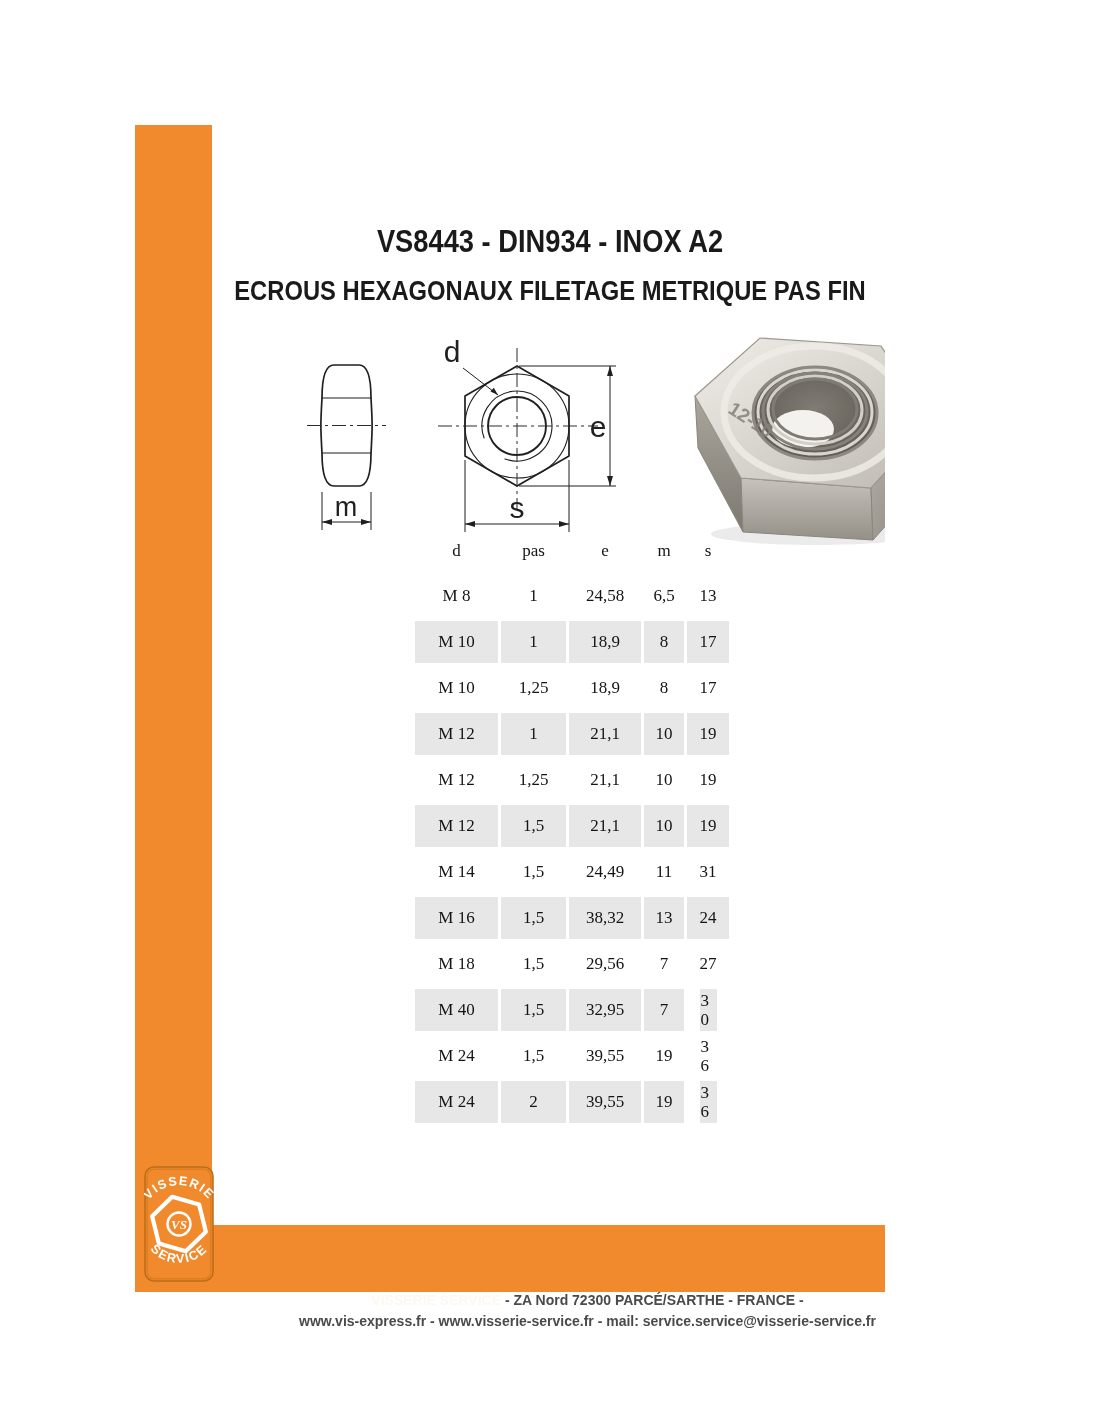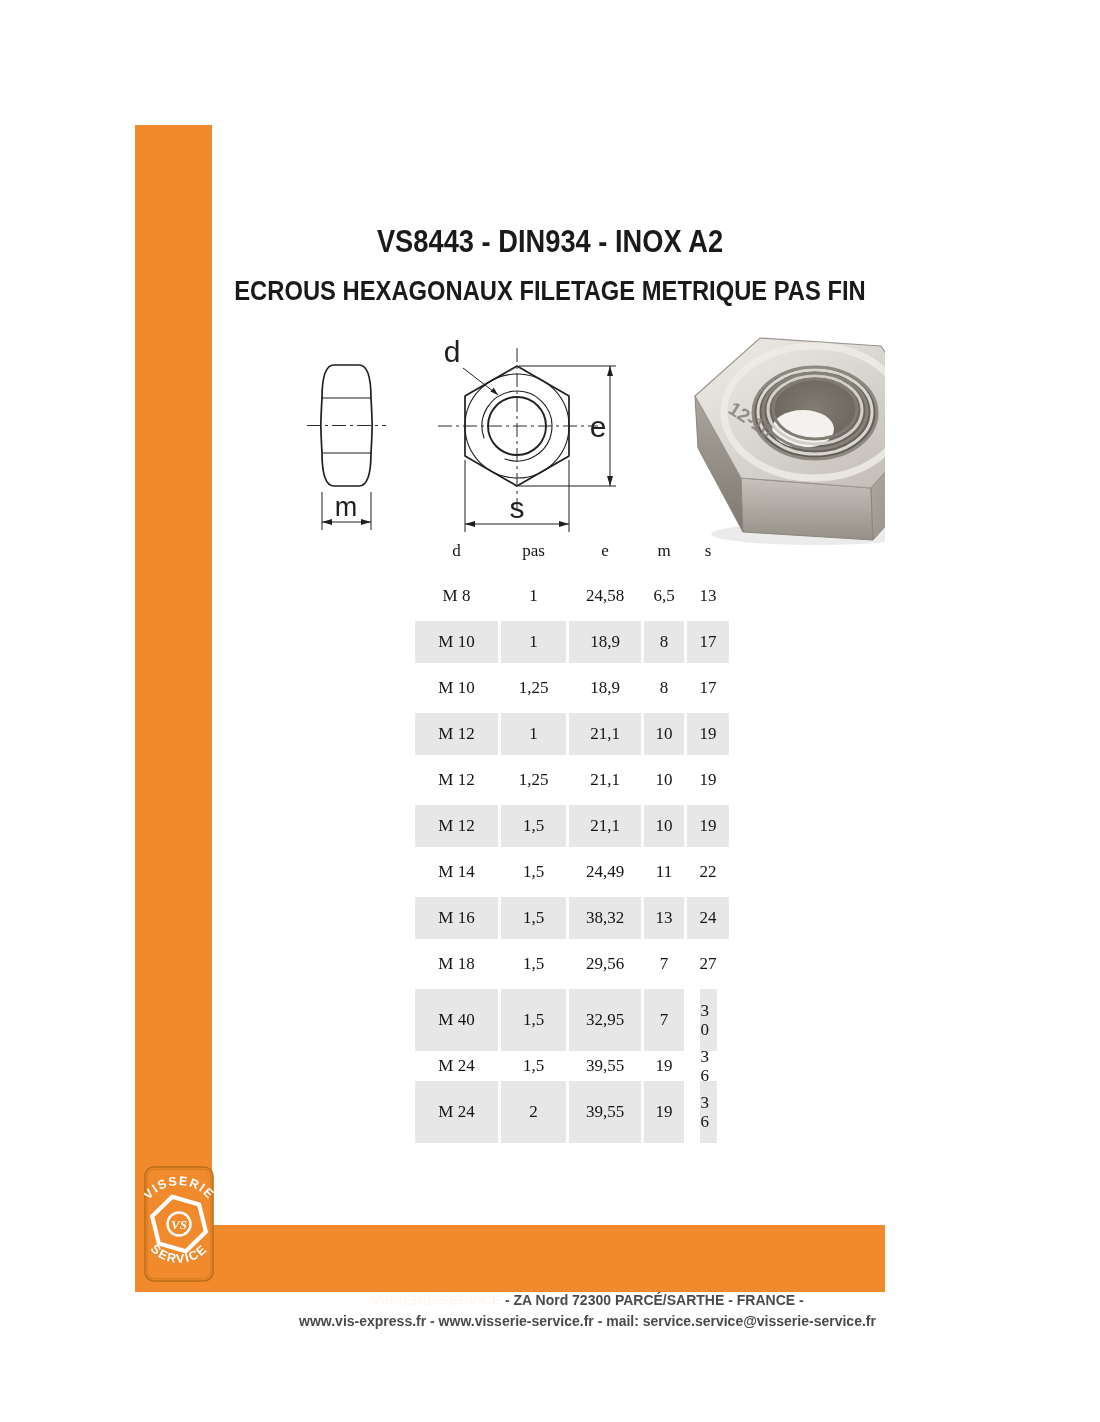--- a/index.html
+++ b/index.html
@@ -20,21 +20,21 @@
   .drawing{position:absolute;left:280px;top:332px;width:360px;height:235px;}
   .photo{position:absolute;left:685px;top:316px;width:256px;height:230px;}
   
   .spec-table{position:absolute;left:415px;top:531px;width:314px;font-family:"Liberation Serif",serif;color:#141414;}
   .thead,.trow{display:grid;grid-template-columns:83px 65px 72px 40px 42px;column-gap:3px;}
   .thead{height:40px;margin-bottom:4px;}
   .trow{height:42px;margin-bottom:4px;}
   .th,.tcell{display:flex;align-items:center;justify-content:center;font-size:17px;background:transparent;}
   .trow.shaded .tcell{background:#e7e7e7;}
   .trow .tcell.narrow-host{background:transparent;}
-  .narrow{display:block;width:15px;word-break:break-all;line-height:19px;text-align:left;padding:12px 1px;}
+  .narrow{display:block;width:15px;word-break:break-all;line-height:19px;text-align:left;padding:2px 1px;}
   .trow.shaded .tcell.narrow-host .narrow{background:#e7e7e7;}
   
   .brand-logo{position:absolute;left:144px;top:1166px;width:70px;height:116px;}
   .footer-text{
     position:absolute;left:255px;top:1290px;width:665px;text-align:center;
     font-size:14px;font-weight:700;line-height:21px;color:#4a4a4a;
   }
   .footer-brand{color:#fdf9f0;}
   .footer-rest{color:#4a4a4a;}
 </style>
@@ -183,21 +183,21 @@
           <div class="tcell">1,5</div>
           <div class="tcell">21,1</div>
           <div class="tcell">10</div>
           <div class="tcell">19</div>
         </div>
         <div class="trow">
           <div class="tcell">M 14</div>
           <div class="tcell">1,5</div>
           <div class="tcell">24,49</div>
           <div class="tcell">11</div>
-          <div class="tcell">22</div>
+          <div class="tcell">31</div>
         </div>
         <div class="trow shaded">
           <div class="tcell">M 16</div>
           <div class="tcell">1,5</div>
           <div class="tcell">38,32</div>
           <div class="tcell">13</div>
           <div class="tcell">24</div>
         </div>
         <div class="trow">
           <div class="tcell">M 18</div>

